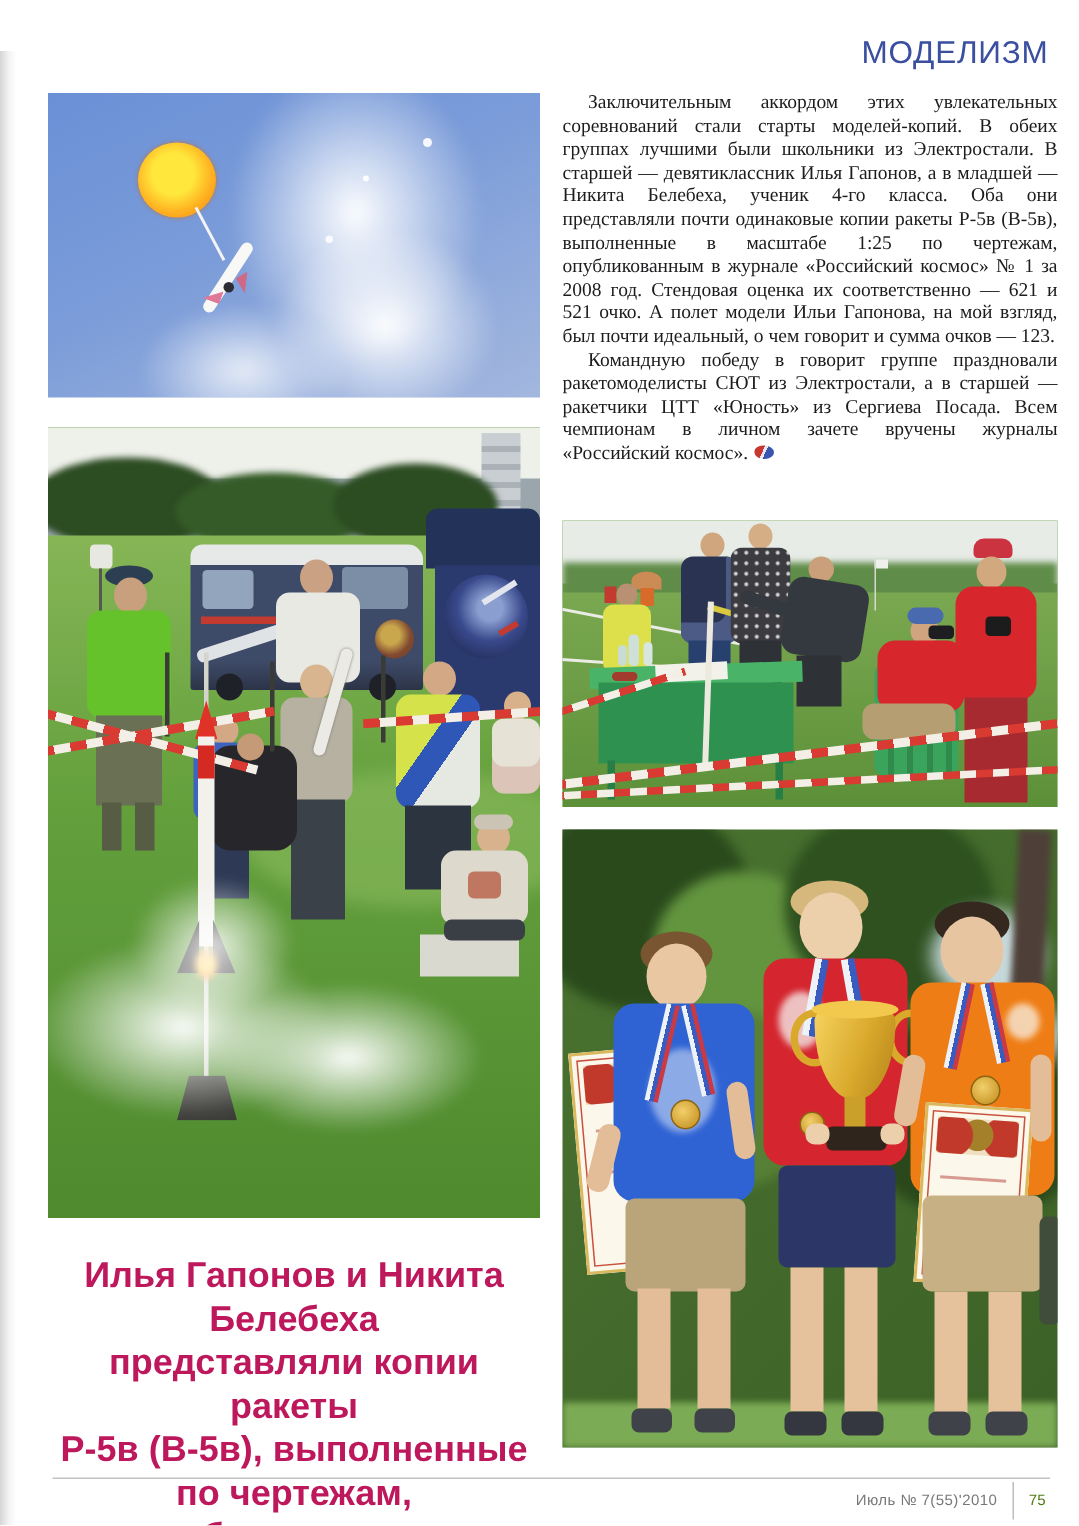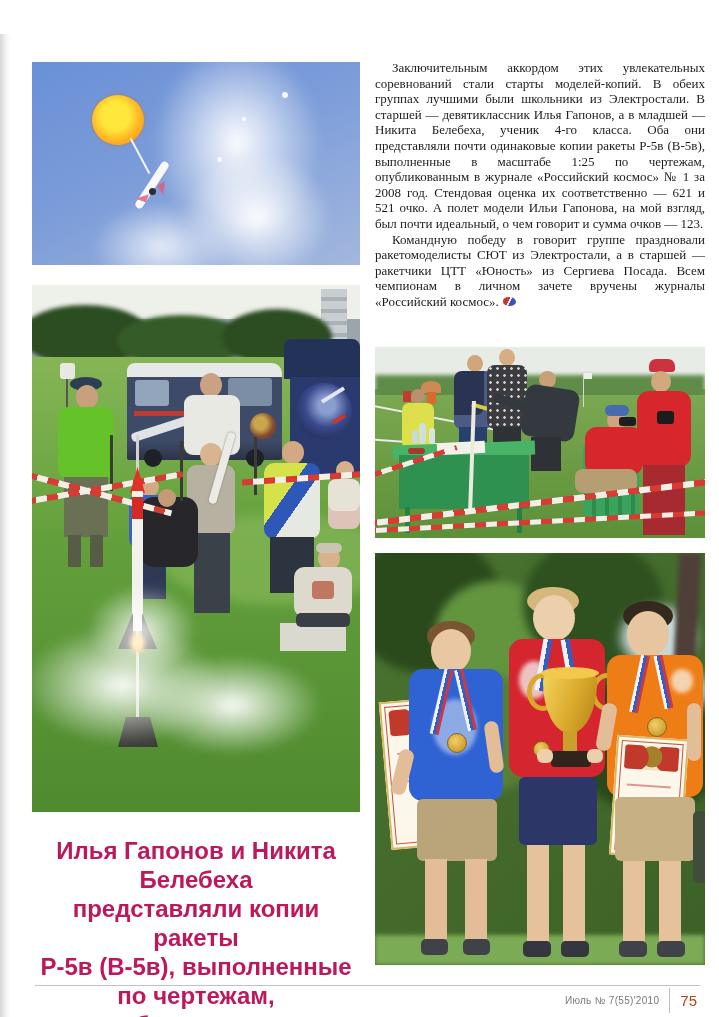--- a/index.html
+++ b/index.html
@@ -25,38 +25,39 @@
       font:13px/15.6px "Liberation Serif",serif;color:#1c1c1e;}
   .author{text-align:right;font:bold italic 13px "Liberation Serif",serif;
       font-style:italic;color:#1c1c1e;margin-top:4px;}
   .endmark{display:inline-block;width:13px;height:9px;border-radius:45% 55% 50% 50%;
       vertical-align:baseline;margin-left:4px;
       background:linear-gradient(115deg,#c8372f 42%,#e8e8ee 42% 55%,#3a55b0 55%);}
   .footer-rule{left:35px;top:985px;width:665px;height:1px;background:#c2c2c2;}
   .footer{position:absolute;right:22px;top:988px;display:flex;align-items:center;gap:10px;margin-left:36px;}
   .issue{font-size:10px;color:#787878;letter-spacing:.3px;}
   .vdiv{width:1px;height:25px;background:#bdbdbd;}
-  .pagenum{font-size:15px;color:#c2410c;}
+  .pagenum{font-size:10px;color:#4d7c0f;}
   .tape{background:repeating-linear-gradient(90deg,#d93a31 0 11px,#f3efe6 11px 22px);height:6px;}
   .smoke{background:radial-gradient(closest-side,rgba(255,255,255,.97),rgba(255,255,255,0));}
   .ribbon{background:linear-gradient(90deg,#edf2f7 34%,#3a5bbf 34% 67%,#c93a44 67%);}
   .ribbon2{background:linear-gradient(90deg,#edf2f7 50%,#3a5bbf 50%);}
   .skin{background:#e2bd97;}
   .cert{background:#fbf7ea;box-shadow:inset 0 0 0 2px #d9b85e,inset 0 0 0 5px #fbf7ea,inset 0 0 0 6px #c8503c;}
   .certband{background:radial-gradient(circle at 18% 50%,#c0392b 30%,transparent 32%),
             radial-gradient(circle at 50% 45%,#a4802a 34%,transparent 36%),
             radial-gradient(circle at 82% 50%,#c0392b 30%,transparent 32%),#f0dfc0;}
   .certline{height:2px;background:#d89a90;}
 </style>
 </head>
 <body>
 
 <div class="page">
   <div class="a edge-left"></div>
 
+  <div class="a section-title">МОДЕЛИЗМ</div>
 
   <div class="photo p1">
     <div class="a smoke b4" style="left:120px;top:-20px;width:170px;height:200px;"></div>
     <div class="a smoke b4" style="left:150px;top:90px;width:150px;height:130px;"></div>
     <div class="a smoke b4" style="left:60px;top:140px;width:140px;height:90px;opacity:.8;"></div>
     <div class="a r" style="left:250px;top:30px;width:6px;height:6px;background:#fff;opacity:.9;"></div>
     <div class="a r" style="left:210px;top:55px;width:4px;height:4px;background:#fff;opacity:.9;"></div>
     <div class="a r" style="left:185px;top:95px;width:5px;height:5px;background:#fff;opacity:.85;"></div>
     <div class="a r" style="left:60px;top:33px;width:52px;height:50px;background:radial-gradient(circle at 45% 42%,#ffe73c 0 34%,#ffb321 62%,#ee7d12 100%);box-shadow:0 0 3px rgba(210,110,20,.8);"></div>
     <div class="a" style="left:107px;top:74px;width:1.5px;height:40px;background:#f3f3f3;transform:rotate(-28deg);"></div>

